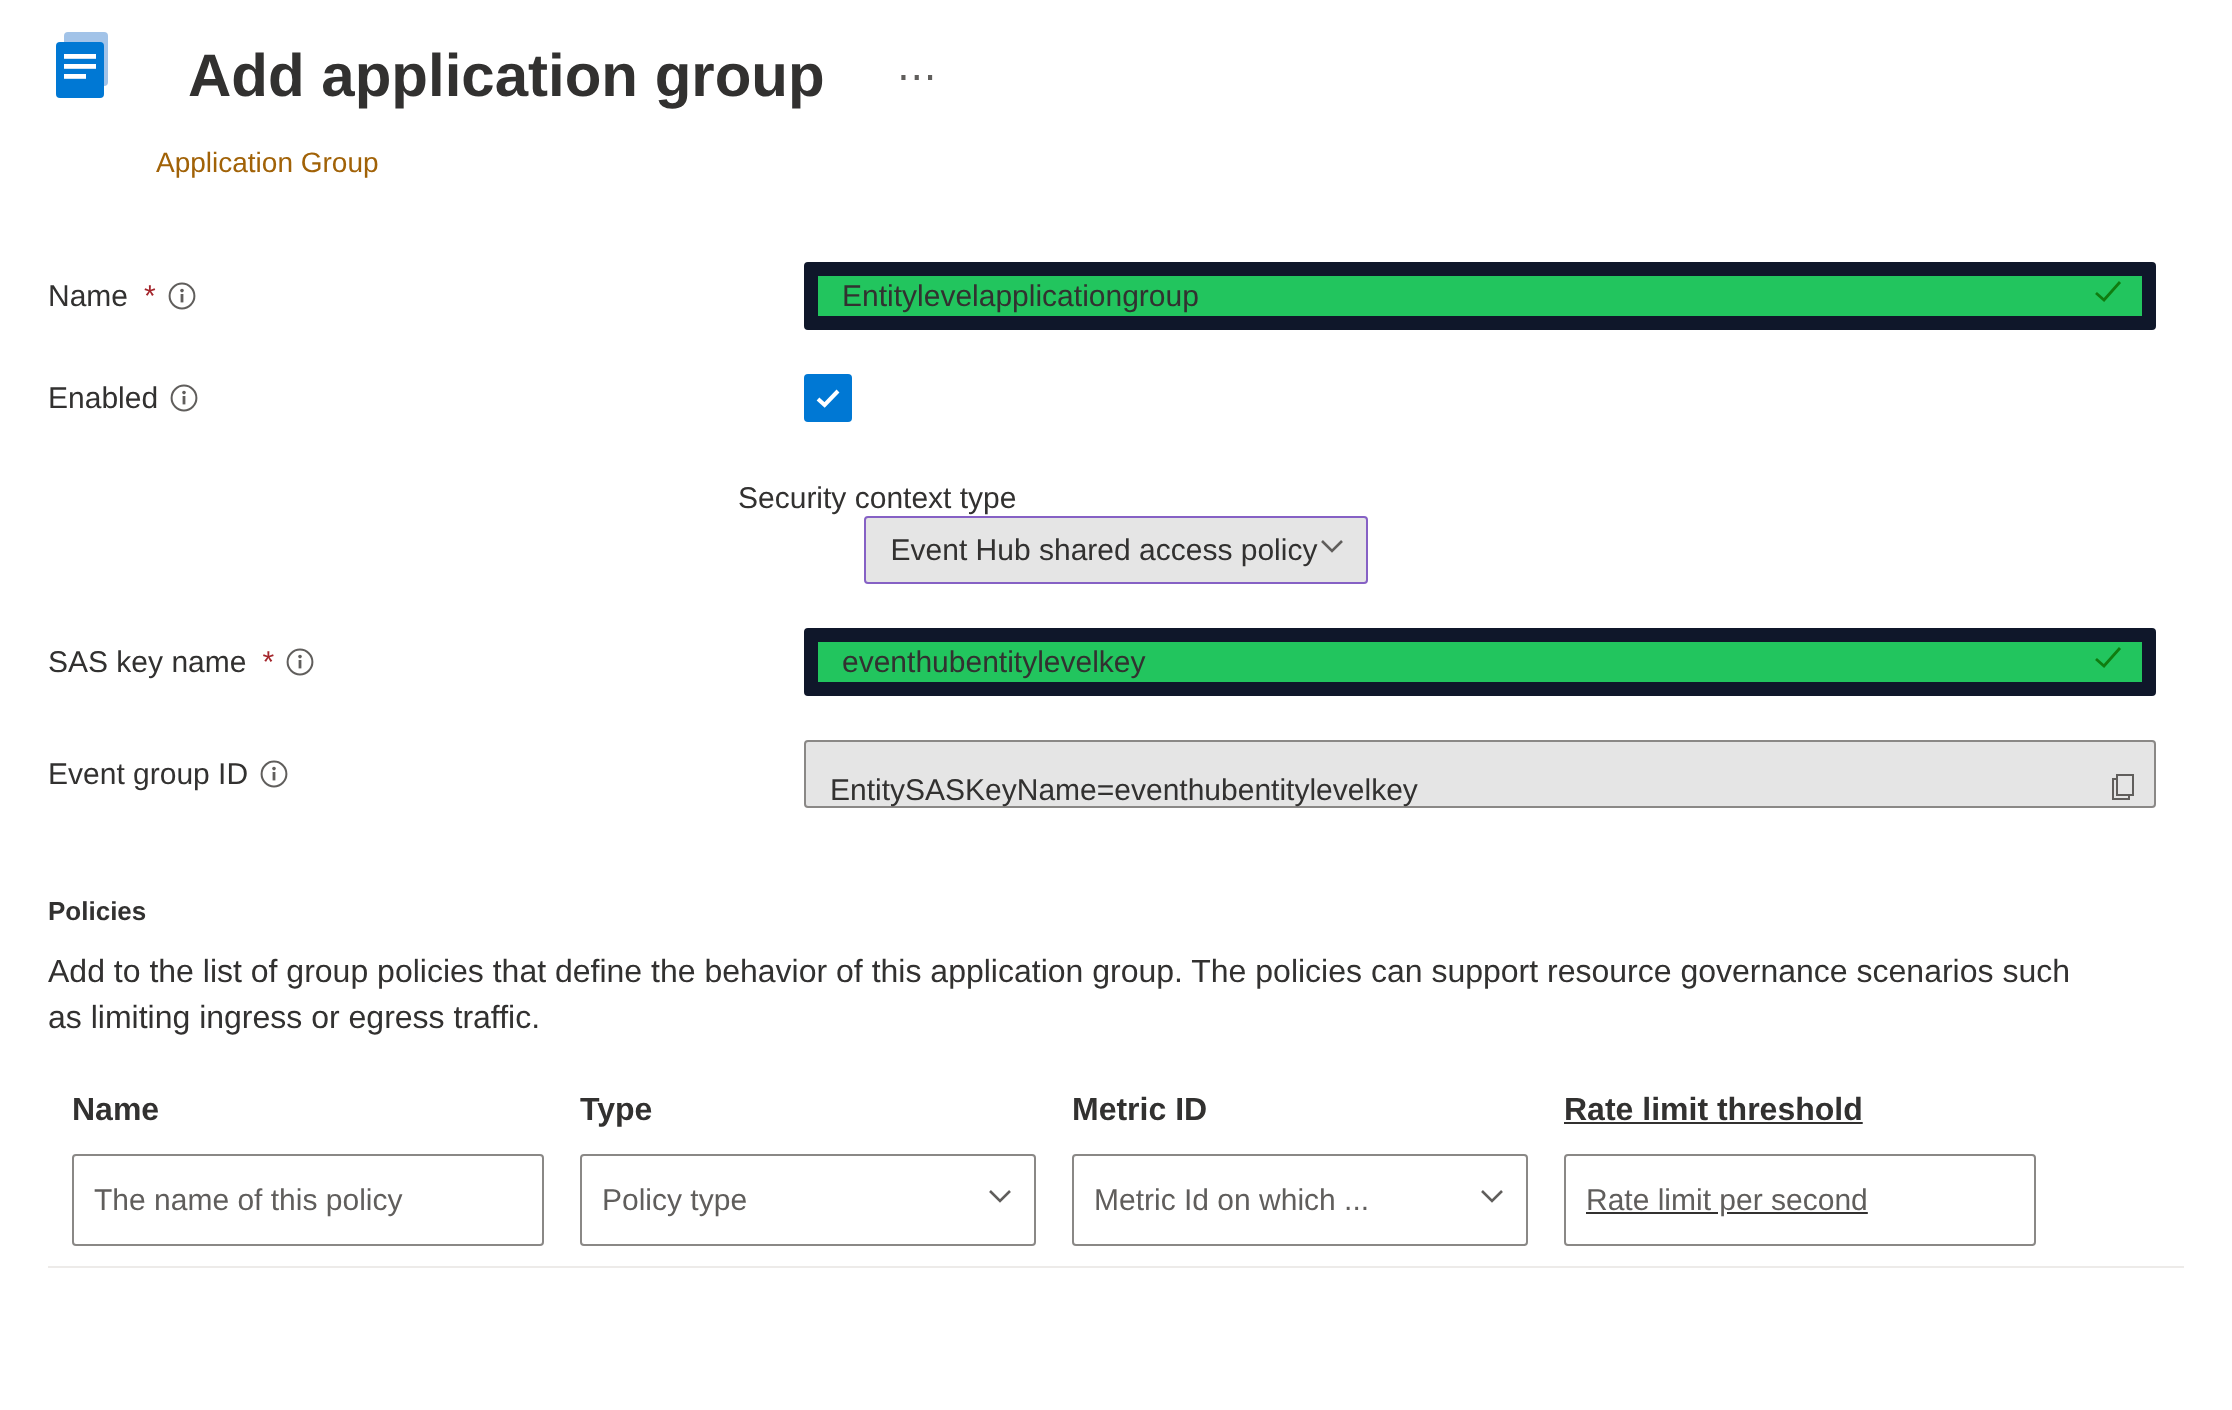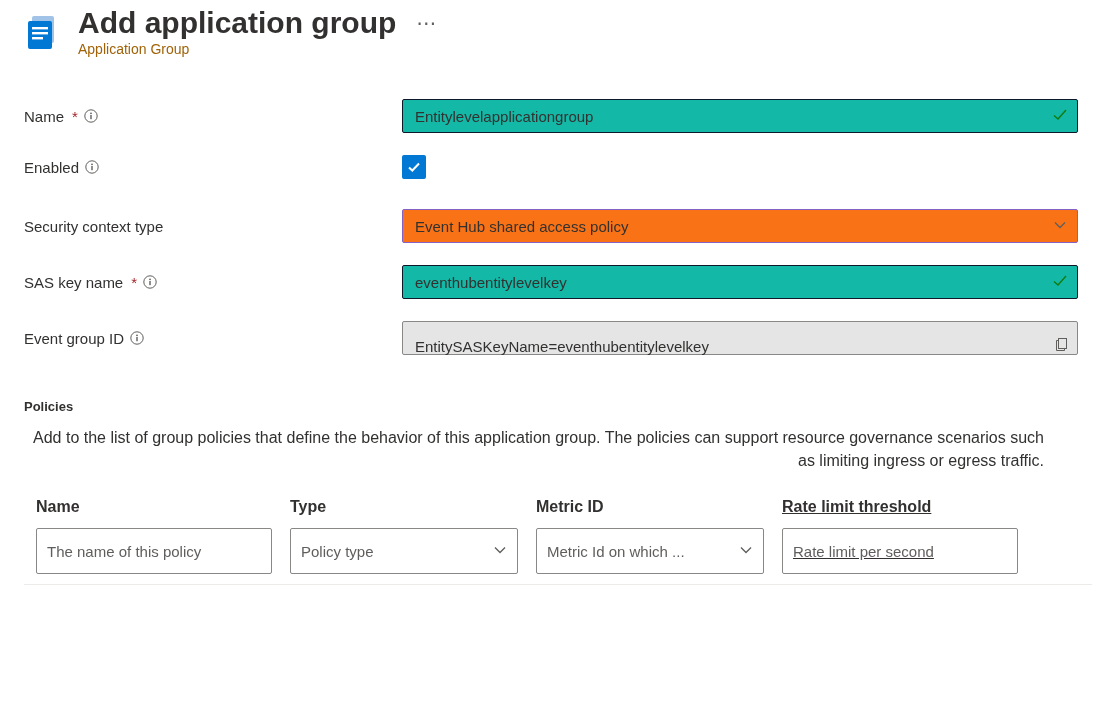--- a/index.html
+++ b/index.html
@@ -11,55 +11,55 @@
     background: #ffffff;
     width: 1116px; height: 705px;
   }
   .page { padding: 0 24px 24px 24px; }
 
   
   .header { display: flex; align-items: flex-start; gap: 14px; padding-top: 6px; }
   .header-icon { width: 40px; height: 40px; flex: 0 0 auto; margin-top: 6px; }
   .header-text { flex: 1 1 auto; }
   .header-title-row { display: flex; align-items: center; gap: 16px; }
-  .header-title { font-size: 30px; font-weight: 600; line-height: 1.1; margin: 0; }
+  .header-title { font-size: 30px; font-weight: 600; line-height: 1.1; margin: 16px; }
   .header-more { color: #605e5c; font-size: 20px; letter-spacing: 2px; line-height: 1; cursor: pointer; padding: 4px; }
   .header-subtitle { font-size: 14px; color: #a16207; margin-top: 2px; }
 
   
   .form { margin-top: 42px; }
   .form-row { display: flex; align-items: center; margin-bottom: 22px; }
   .form-label-col { width: 378px; flex: 0 0 auto; display: flex; align-items: center; gap: 6px; font-size: 15px; }
   .form-field-col { flex: 1 1 auto; max-width: 676px; }
   .req { color: #a4262c; margin-left: 2px; }
   .info-icn { width: 14px; height: 14px; display: inline-flex; align-items: center; justify-content: center; }
   .info-icn svg { display: block; }
 
   
   .valid-input {
     width: 100%;
     display: flex; align-items: center;
-    border: 1px solid #0f172a;
+    border: 7px solid #0f172a;
     border-radius: 2px;
     height: 34px;
     padding: 0 8px 0 12px;
     font-size: 15px;
-    background: #14b8a6;
+    background: #22c55e;
   }
   .valid-input .val { flex: 1 1 auto; overflow: hidden; text-overflow: ellipsis; white-space: nowrap; }
   .valid-input .chk { flex: 0 0 auto; color: #107c10; }
   .select-input {
     width: 100%;
     display: flex; align-items: center;
     border: 1px solid #8661c5;
     border-radius: 2px;
     height: 34px;
     padding: 0 10px 0 12px;
     font-size: 15px;
-    background: #f97316;
+    background: #e5e5e5;
     cursor: pointer;
   }
   .select-input .val { flex: 1 1 auto; }
   .select-input .chev { flex: 0 0 auto; color: #605e5c; }
   .readonly-input {
     width: 100%;
     display: flex; align-items: center;
     border: 1px solid #8a8886;
     border-radius: 2px;
     height: 34px;
@@ -74,21 +74,21 @@
   .checkbox {
     width: 24px; height: 24px; background: #0078d4;
     display: inline-flex; align-items: center; justify-content: center;
     border-radius: 2px; cursor: pointer;
   }
   .checkbox svg { display: block; }
 
   
   .policies-section { margin-top: 44px; }
   .policies-heading { font-size: 13px; font-weight: 600; }
-  .policies-desc { font-size: 16px; color: #323130; margin-top: 12px; line-height: 1.45; max-width: 1020px; text-align: right; }
+  .policies-desc { font-size: 16px; color: #323130; margin-top: 12px; line-height: 1.45; max-width: 1020px; }
   .policies-table { margin-top: 26px; }
   .policies-head-row { display: flex; gap: 18px; padding: 0 12px 12px 12px; font-weight:600; font-size:16px;}
   .policies-input-row { display: flex; gap: 18px; padding: 0 12px 10px 12px; border-bottom: 1px solid #edebe9;}
   .pcol-name { width: 236px; flex: 0 0 auto; }
   .pcol-type { width: 228px; flex: 0 0 auto; }
   .pcol-metric { width: 228px; flex: 0 0 auto; }
   .pcol-rate { width: 236px; flex: 0 0 auto; text-decoration: underline; }
 
   .p-input {
     width: 100%;
@@ -168,21 +168,21 @@
       </div>
       <div class="form-field-col">
         <div class="checkbox">
           <svg width="16" height="16" viewBox="0 0 16 16">
               <path d="M3 8.5 L6.3 11.5 L13 4.5" fill="none" stroke="#ffffff" stroke-width="2"></path>
             </svg>
         </div>
       </div>
     </div>
 
-    <div class="form-row" style="margin-top:30px;">
+    <div class="form-row" style="margin-top:30px;flex-direction:column;">
       <div class="form-label-col">
         <span>Security context type</span>
       </div>
       <div class="form-field-col">
         <div class="select-input">
           <span class="val">Event Hub shared access policy</span>
           <span class="chev">
             <svg width="14" height="14" viewBox="0 0 14 14">
                 <path d="M2 4.5 L7 9.5 L12 4.5" fill="none" stroke="#605e5c" stroke-width="1.3"></path>
               </svg>

